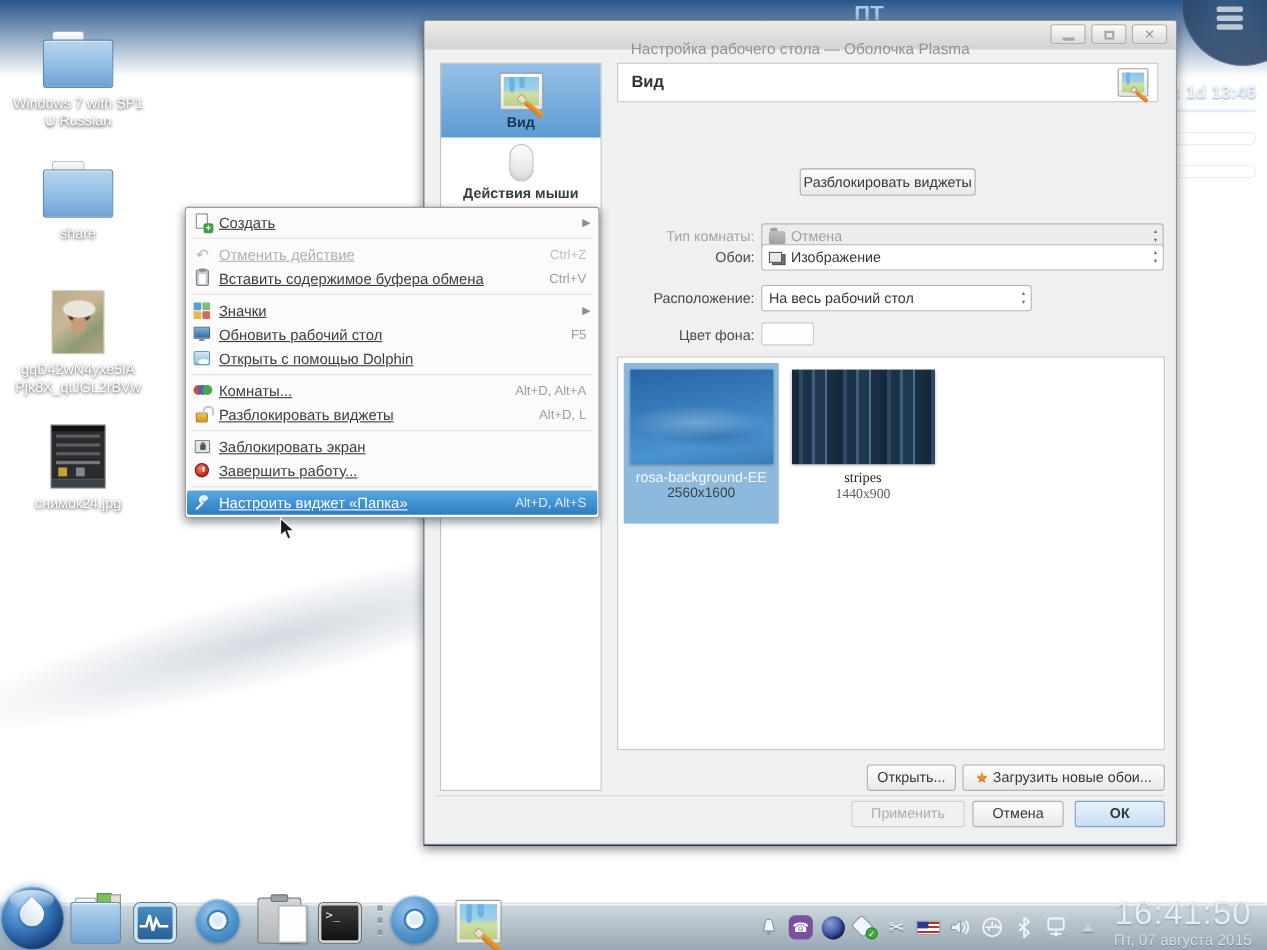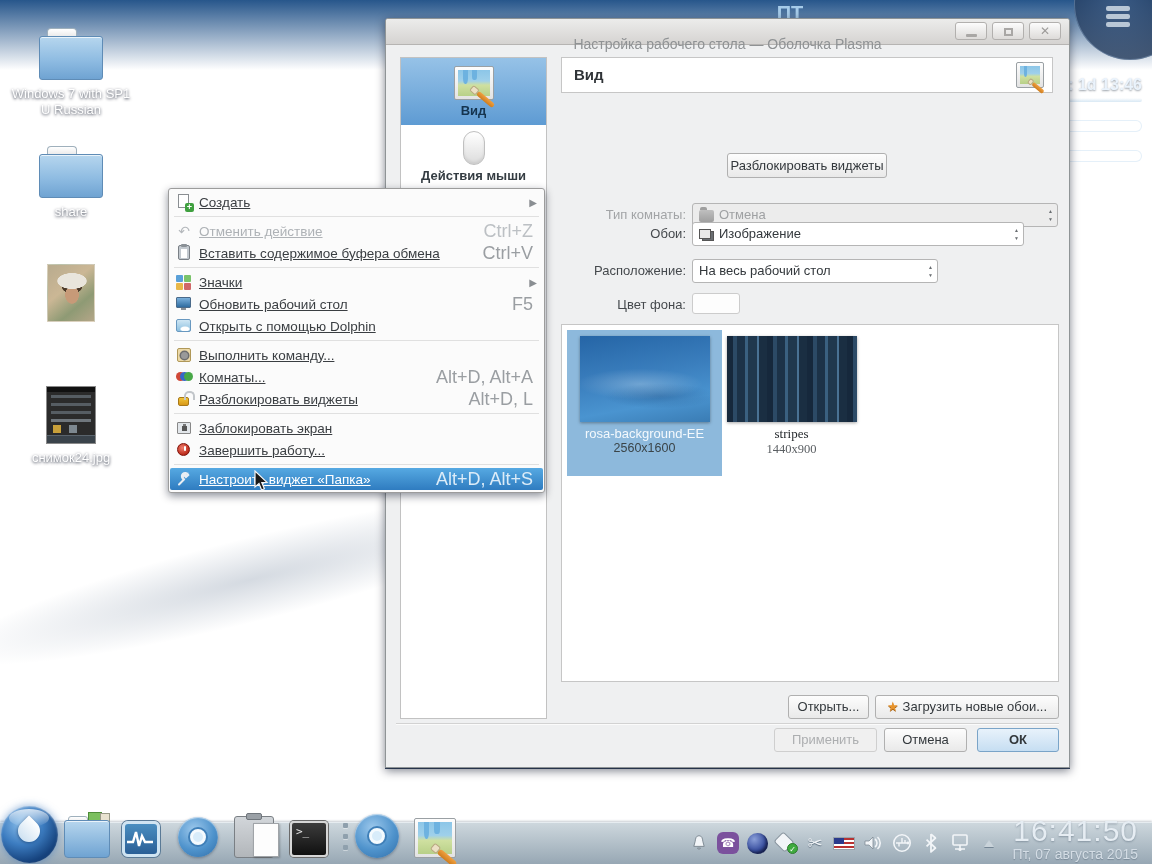--- a/index.html
+++ b/index.html
@@ -125,21 +125,21 @@
   .mini-folder { width:15px; height:12px; background:linear-gradient(#bfbfbf,#9f9f9f); border-radius:2px; position:relative; }
   .mini-folder:before { content:""; position:absolute; top:-3px; left:1px; width:7px; height:3px; background:#9f9f9f; border-radius:2px 2px 0 0; }
   .mini-stack { width:15px; height:12px; position:relative; }
   .mini-stack i { position:absolute; width:12px; height:10px; background:#e8e8e8; border:1px solid #555; }
   .mini-stack i.b { left:3px; top:2px; background:#6a6e72; }
   .mini-stack i.a { left:0; top:0; }
   .colorbtn { position:absolute; width:48px; height:21px; background:#fdfdfd; border:1px solid #cccccc; border-radius:3px; }
 
   .wallbox { position:absolute; left:175px; top:305px; width:498px; height:358px;
     background:#fff; border:1px solid #c6c6c6; }
-  .wcell { position:absolute; top:5px; width:155px; height:146px; text-align:center; }
+  .wcell { position:absolute; top:5px; width:141px; height:146px; text-align:center; }
   .wcell.sel { background:#8db9dc; }
   .wcell .img { margin:6px auto 0; width:130px; height:86px; box-shadow:0 1px 3px rgba(0,0,0,.35); }
   .img-rosa { background:
       radial-gradient(ellipse 90px 22px at 60px 48px, rgba(255,255,255,.25), rgba(255,255,255,0) 70%),
       radial-gradient(ellipse 80px 18px at 80px 60px, rgba(20,60,110,.3), rgba(20,60,110,0) 70%),
       linear-gradient(170deg,#2565a6 0%,#3b7fbe 45%,#4a94d0 75%,#3a7cb4 100%); }
   .img-stripes { background:repeating-linear-gradient(90deg,
       #16283c 0 6px,#2c4a66 6px 10px,#1c3248 10px 18px,#3a6080 18px 21px,#20384e 21px 30px,#4a7294 30px 32px,#1a2e42 32px 40px); }
   .wcell .nm { font-size:13px; margin-top:4px; color:#24282c; }
   .wcell.sel .nm { color:#f4f9fd; }
@@ -156,21 +156,21 @@
   .okbtn { position:absolute; left:591px; top:709px; width:82px; height:24px; line-height:22px;
     background:linear-gradient(#e8f2fb,#c6def2); border-color:#7aa4c8; font-weight:bold; }
 
   
   .cmenu { position:absolute; left:168px; top:188px; width:377px; z-index:10;
     background:#fbfbfb; border:1px solid #9c9c9c; border-radius:3px;
     box-shadow:0 3px 9px rgba(0,10,30,.45); padding:2px 1px; }
   .mi { position:relative; height:22px; display:flex; align-items:center; font-size:13.5px; color:#3a3e42; }
   .mi .ic { width:16px; height:16px; margin:0 7px 0 6px; position:relative; flex:none; }
   .mi .lb { flex:1 1 auto; white-space:nowrap; overflow:hidden;text-decoration:underline; }
-  .mi .sc { margin-right:10px; font-size:18px; color:#9a9ea2; }
+  .mi .sc { margin-right:10px; font-size:12px; color:#9a9ea2; }
   .mi .sub { margin-right:6px; font-size:10px; color:#8a8e92; }
   .mi.dis { color:#aeb2b6; }
   .mi.dis .sc { color:#bcc0c4; }
   .mi.hl { background:linear-gradient(#56a9e2,#2f7cc0); border-radius:2px; color:#fff; }
   .mi.hl .sc { color:#dcecf8; }
   .msep { height:7px; position:relative; }
   .msep:before { content:""; position:absolute; left:4px; right:4px; top:3px; height:1px; background:#e0e0e0; }
 
   
   .ic-page { position:absolute; left:2px; top:0; width:11px; height:14px; background:#fff; border:1px solid #8a8e92; }
@@ -309,20 +309,21 @@
   </div>
   <div class="dicon" style="top:146px;">
     <div class="folder">
         <div class="tab"></div>
         <div class="bodyp"></div>
       </div>
     <div class="lbl">share</div>
   </div>
   <div class="dicon" style="top:264px;">
     <div class="thumb-photo"></div>
+    <div class="lbl">gqD42wN4yxe5lA Pjk8X_qtJGL2rBVw</div>
   </div>
   <div class="dicon" style="top:386px;">
     <div class="thumb-shot">
       <span class="bar"></span>
         <i class="r1"></i>
         <i class="r2"></i>
         <i class="r3"></i>
         <i class="r4"></i>
       <span class="px1"></span>
         <span class="px2"></span>
@@ -381,21 +382,21 @@
 
     <div class="frow" style="left:170px; top:184px; width:502px;">
       <span class="flabel dis">Тип комнаты:</span>
       <div class="combo dis" style="width:366px;">
         <span class="cicon mini-folder"></span><span>Отмена</span>
         <span class="spin">▲<br>▼</span>
       </div>
     </div>
     <div class="frow" style="left:170px; top:203px; width:502px;">
       <span class="flabel">Обои:</span>
-      <div class="combo" style="width:332px;">
+      <div class="combo" style="width:366px;">
         <span class="cicon mini-stack"><i class="b"></i><i class="a"></i></span><span>Изображение</span>
         <span class="spin">▲<br>▼</span>
       </div>
     </div>
     <div class="frow" style="left:170px; top:274px; width:502px;">
       <span class="flabel">Цвет фона:</span>
       <div class="colorbtn" style="left:136px;"></div>
     </div>
     <div class="frow" style="left:170px; top:240px; width:502px;">
       <span class="flabel">Расположение:</span>
@@ -468,26 +469,20 @@
       <span class="lb">Обновить рабочий стол</span>
         <span class="sc">F5</span>
     </div>
     <div class="mi">
       <span class="ic">
           <span class="ic-dolph"></span>
         </span>
       <span class="lb">Открыть с помощью Dolphin</span>
     </div>
     <div class="msep"></div>
-    <div class="mi">
-      <span class="ic">
-          <span class="ic-run"></span>
-        </span>
-      <span class="lb">Выполнить команду...</span>
-    </div>
     <div class="mi">
       <span class="ic ic-act">
           <i class="c1"></i>
           <i class="c2"></i>
           <i class="c3"></i>
         </span>
       <span class="lb">Комнаты...</span>
         <span class="sc">Alt+D, Alt+A</span>
     </div>
     <div class="mi">

